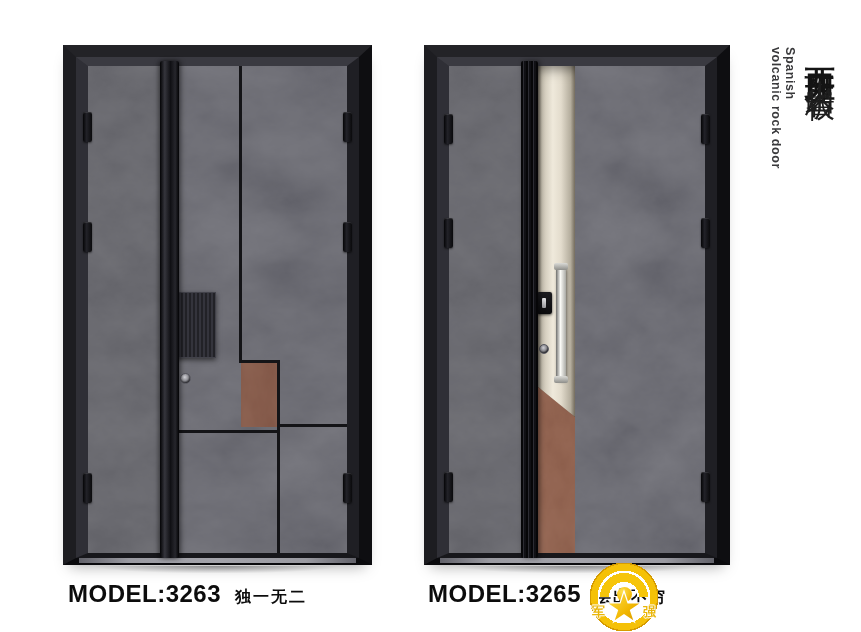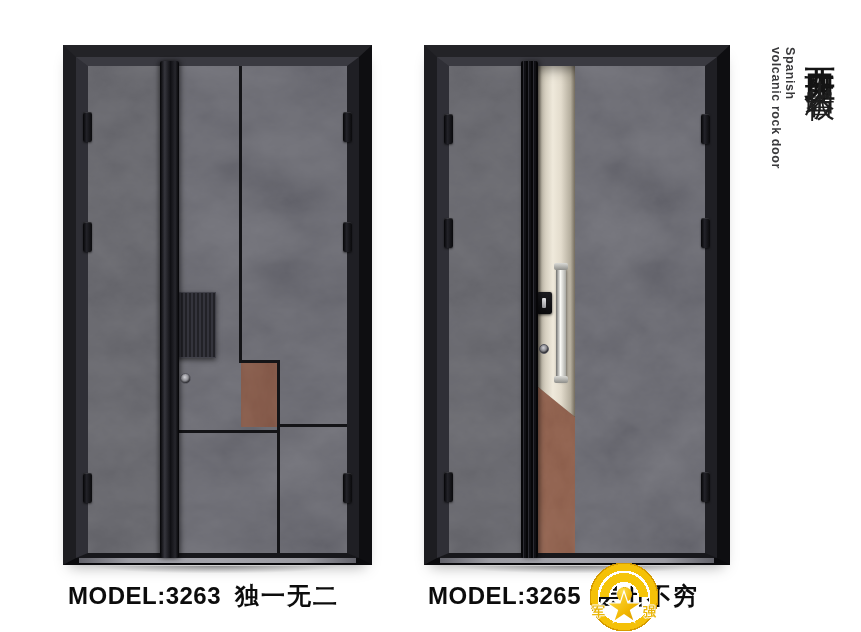--- a/index.html
+++ b/index.html
@@ -51,21 +51,21 @@
   .handle2 .cap{position:absolute; left:-2px; width:14px; height:7px; border-radius:2px;
     background:linear-gradient(#dbdbd7,#8e8e8a);}
   .cap.t{top:-3px;} .cap.b{bottom:-3px;}
   .sill{position:absolute; left:16px; right:16px; bottom:2px; height:5px; z-index:1;
     background:linear-gradient(90deg,#62626a,#9a9aa1 18%,#a4a4ab 50%,#9a9aa1 82%,#62626a);}
   .floor-shadow{position:absolute; height:10px;
     background:radial-gradient(ellipse 55% 100% at 50% 0, rgba(28,28,33,.38), rgba(28,28,33,0) 75%);}
   
   .model-label{position:absolute; top:580px; z-index:1; white-space:nowrap;
     font-weight:700; font-size:24px; color:#0c0c0c; letter-spacing:.5px;}
-  .model-label .tagline{margin-left:14px; font-size:24px; letter-spacing:2px;}
+  .model-label .tagline{margin-left:14px; font-size:16px; letter-spacing:2px;}
   .cn-title{position:absolute; left:800px; top:44px; writing-mode:vertical-rl; text-orientation:upright;
     font-size:30px; line-height:40px; letter-spacing:4px; color:#141414; white-space:nowrap;}
   .cn-title .bold{font-weight:900;}
   .cn-title .reg{font-weight:400; color:#1e1e1e;}
   .en-title{position:absolute; left:796px; top:47px; transform:rotate(90deg); transform-origin:0 0;
     font-size:12.5px; font-weight:700; line-height:13.5px; letter-spacing:.6px; color:#39393b; white-space:nowrap;}
   
   .emblem{position:absolute; left:589px; top:562px; width:70px; height:70px; z-index:3;}
   .emblem .ring{position:absolute; inset:0; border-radius:50%;
     background:radial-gradient(circle, rgba(0,0,0,0) 0 25px, #ffffff 25px 26.5px, #f5c107 26.5px 33px, #d59b00 33px 34.5px, rgba(0,0,0,0) 34.5px);}

